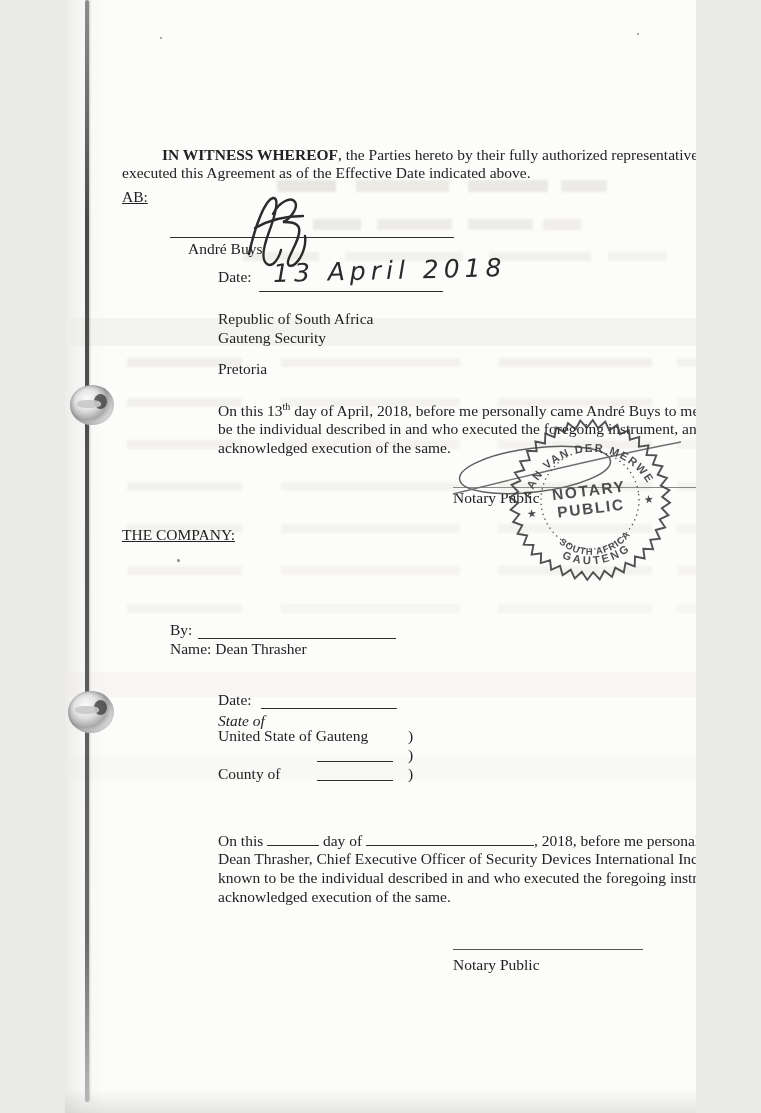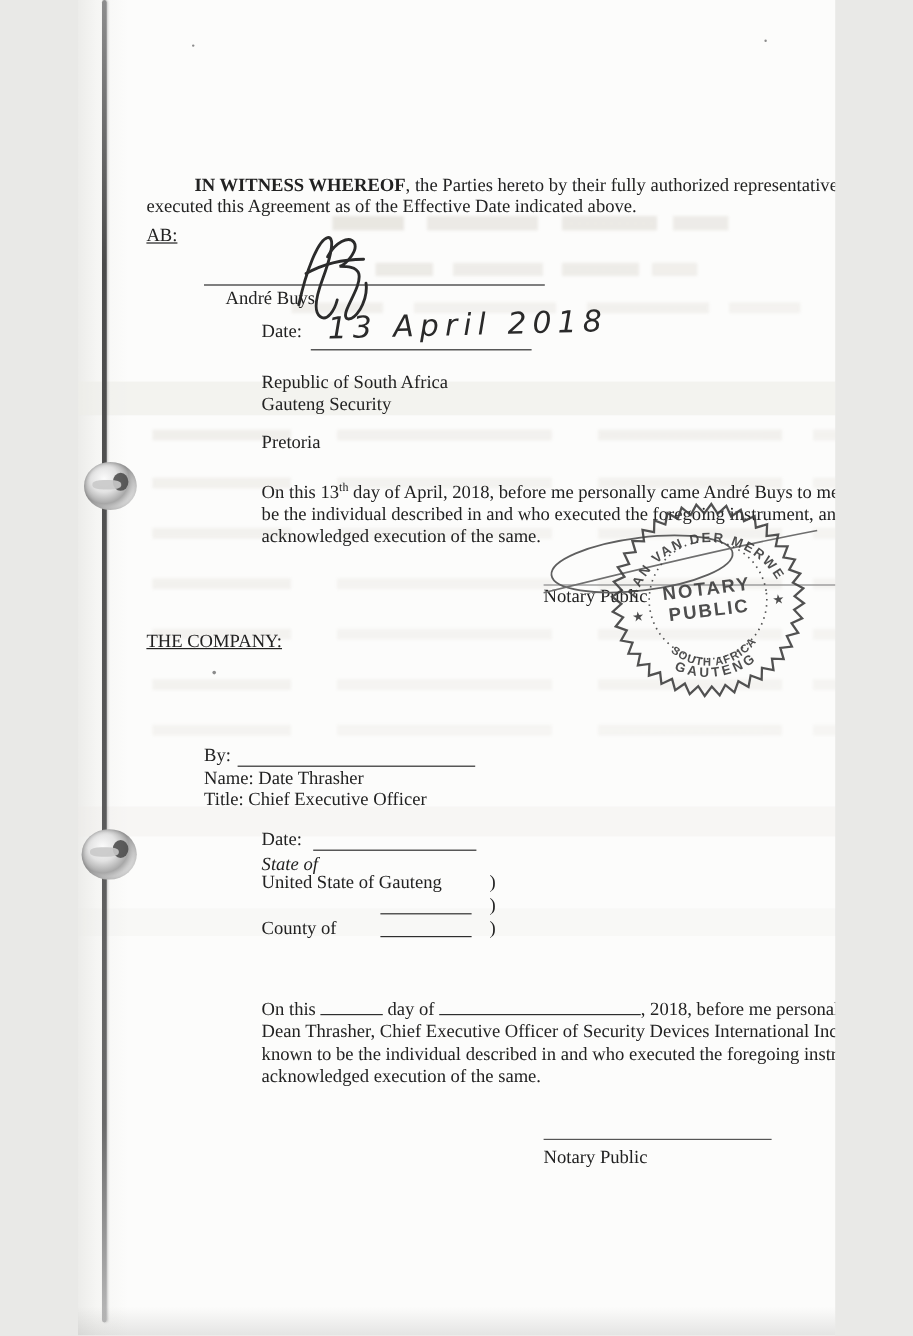--- a/index.html
+++ b/index.html
@@ -120,22 +120,21 @@
         <text x="162" y="112" font-size="13">★</text>
       </g>
     </svg>
   </div>
 
   <div class="t ul" style="left:57px;top:526px;">THE COMPANY:</div>
   <div class="speck" style="left:112px;top:559px;width:3px;height:3px;"></div>
 
   <div class="t" style="left:105px;top:621px;">By:</div>
   <div class="rule" style="left:133px;top:638px;width:198px;"></div>
-  <div class="t" style="left:105px;top:640px;">Name: Date Thrasher</div>
-  <div class="t" style="left:105px;top:658px;">Title: Chief Executive Officer</div>
+  <div class="t" style="left:105px;top:640px;">Name: Dean Thrasher</div>
 
   <div class="t" style="left:153px;top:691px;">Date:</div>
   <div class="rule" style="left:196px;top:708px;width:136px;"></div>
 
   <div class="t" style="left:153px;top:727px;">United State of Gauteng</div>
   <div class="t" style="left:343px;top:727px;">)</div>
   <div class="t" style="left:153px;top:712px;font-style:italic;">State of</div>
   <div class="rule" style="left:252px;top:761px;width:76px;"></div>
   <div class="t" style="left:343px;top:746px;">)</div>
   <div class="t" style="left:153px;top:765px;">County of</div>

